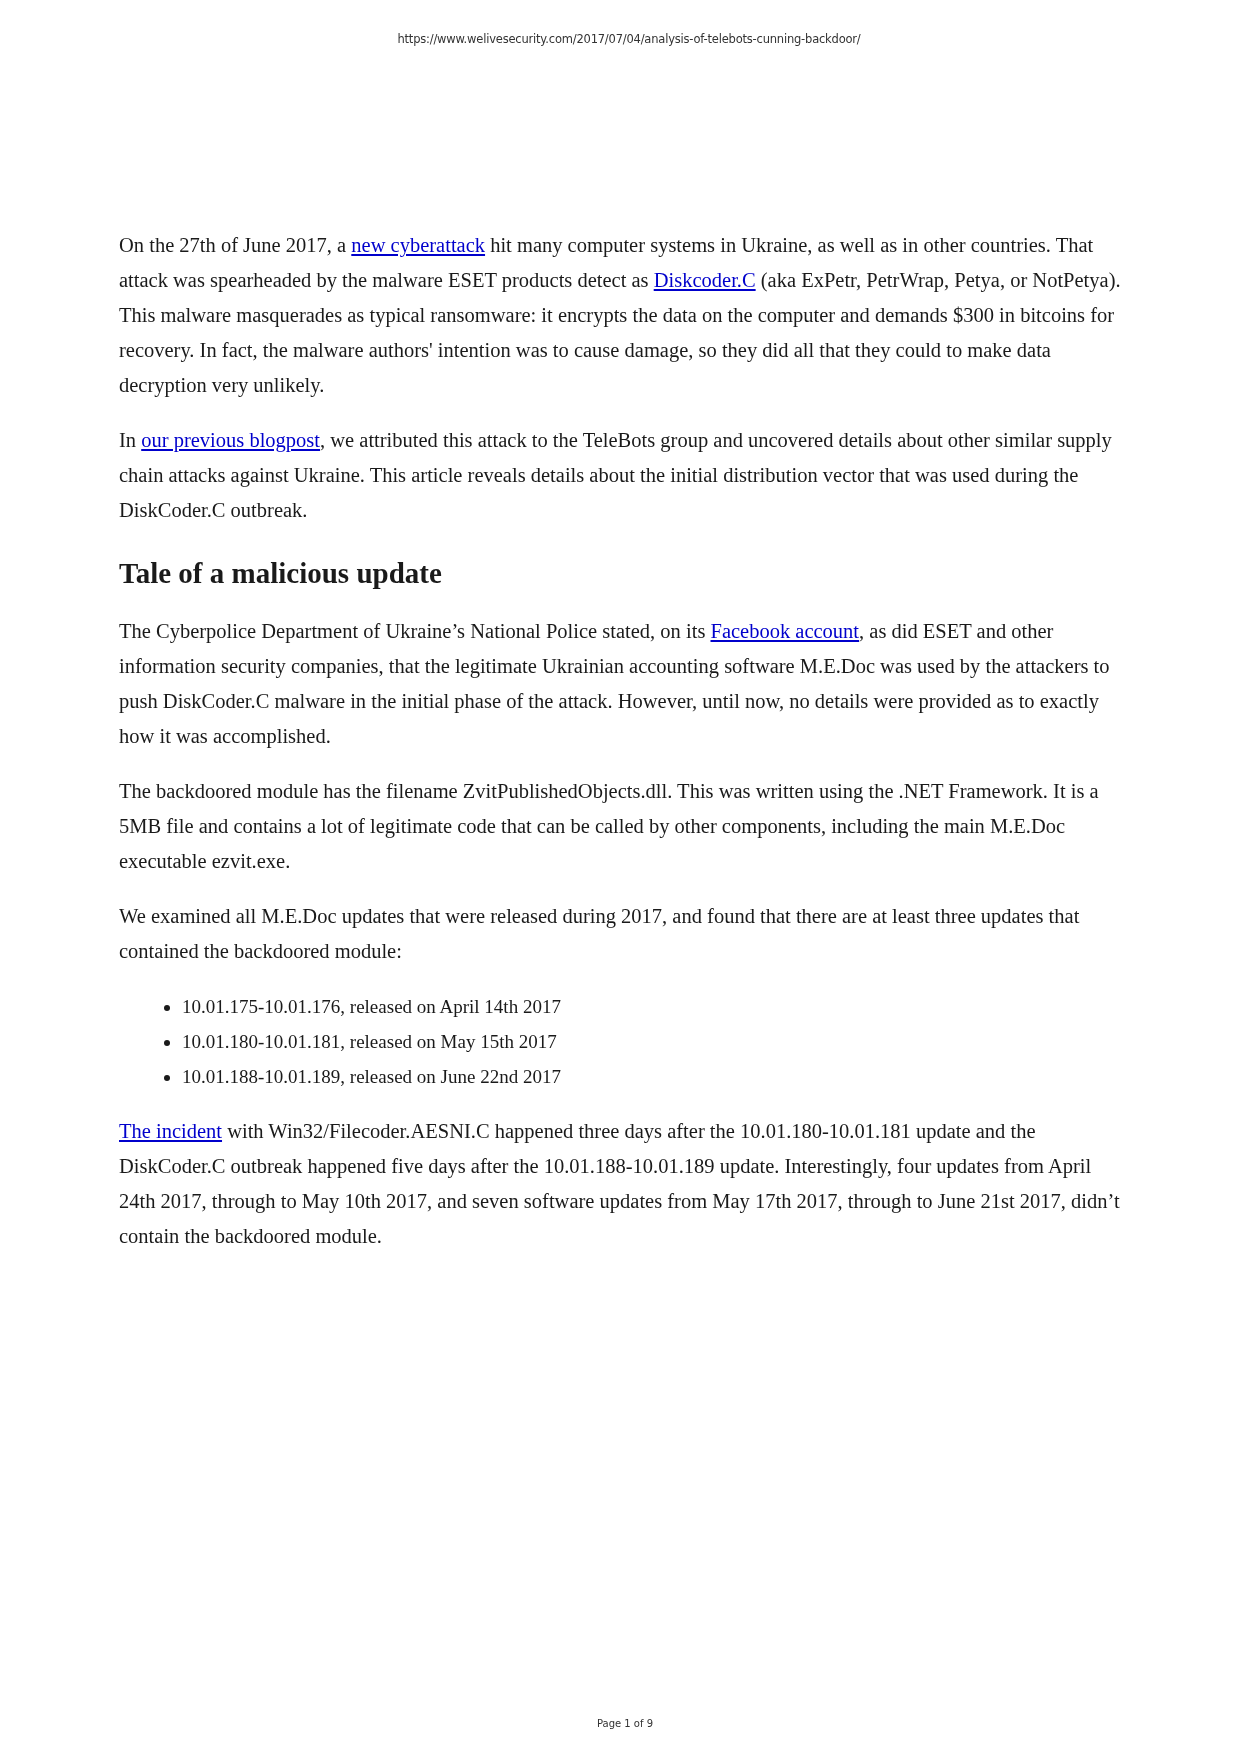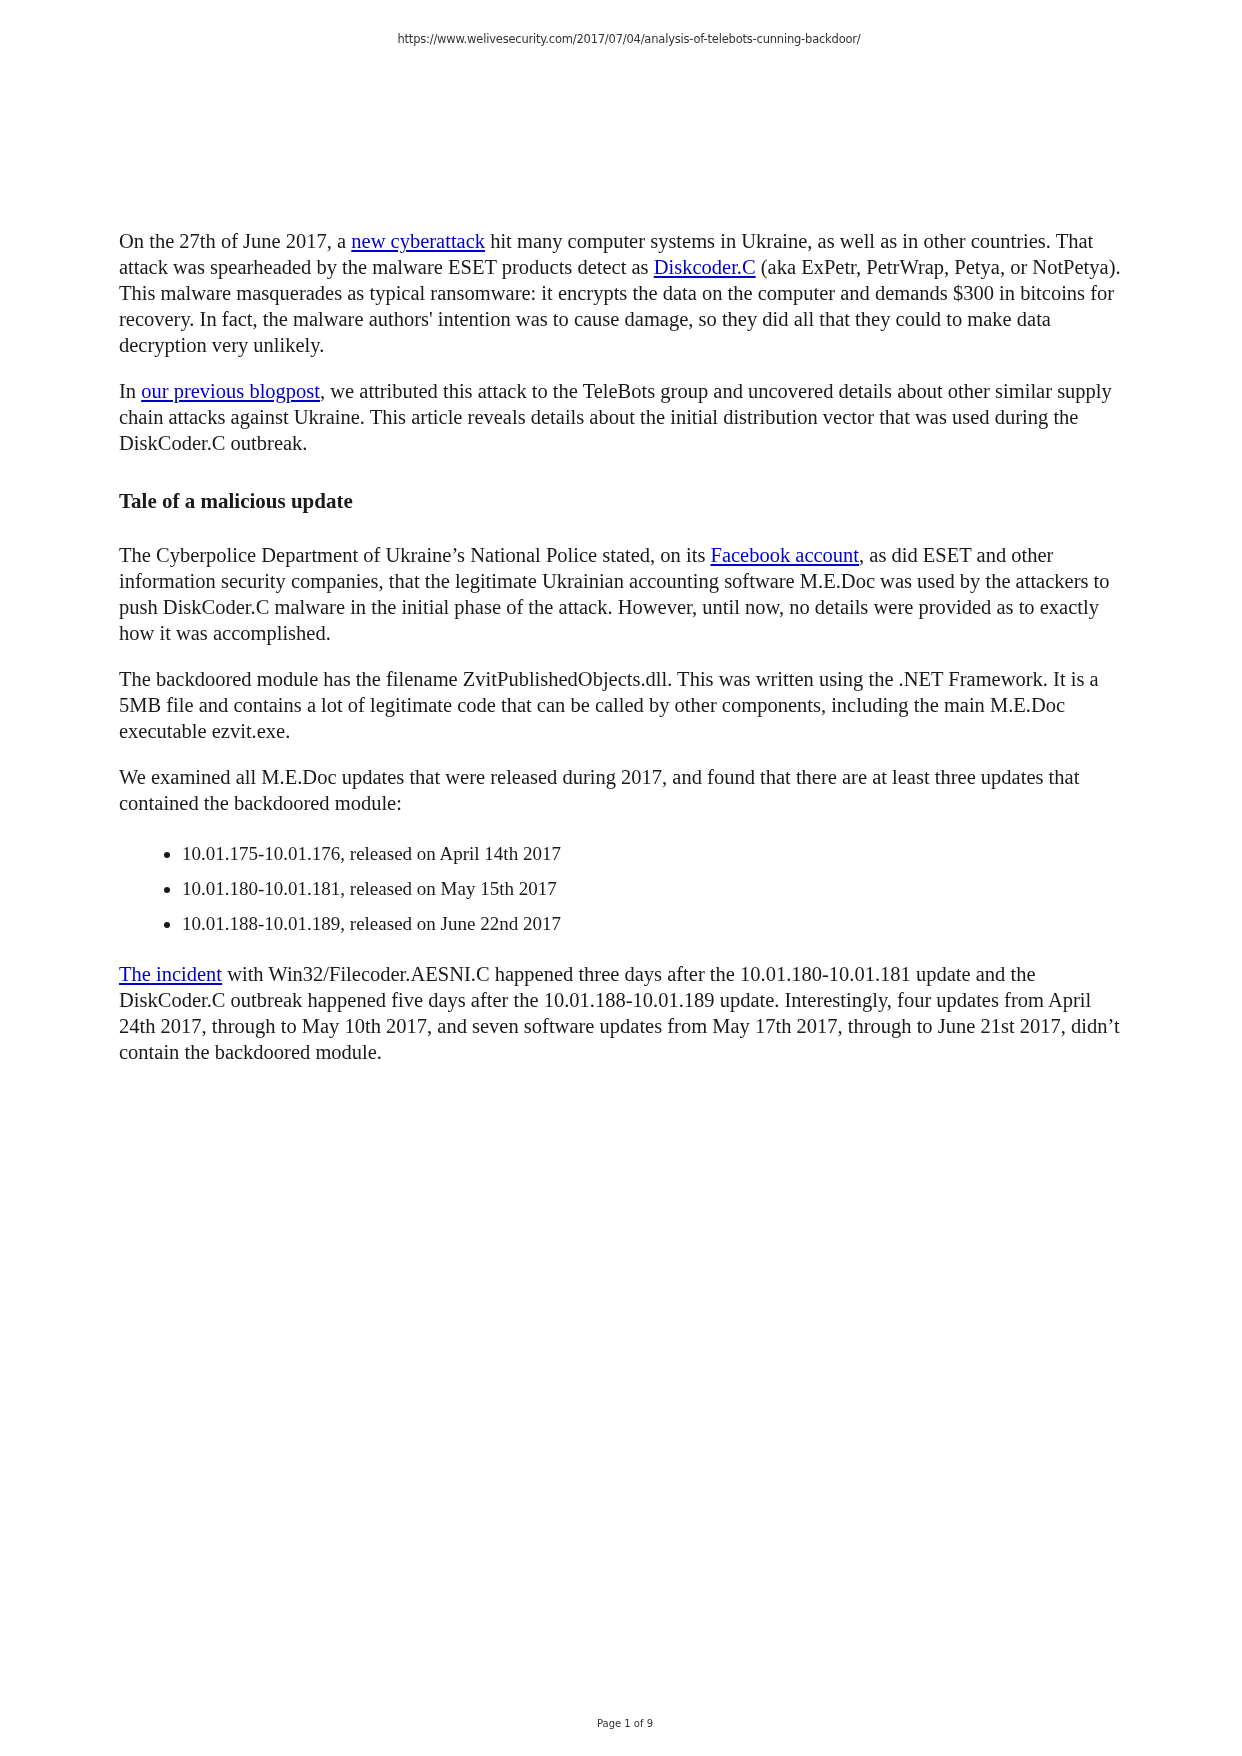--- a/index.html
+++ b/index.html
@@ -15,24 +15,24 @@
     .content {
       position: absolute; top: 210px; left: 119px; width: 1010px;
       font-family: "Liberation Serif", serif; color: #1a1a1a;
     }
     h1 {
       font-family: "Liberation Serif", serif; font-weight: bold; font-size: 35px;
       margin: 0; line-height: 42px; color: #1a1a1a;
     }
     .byline { font-size: 20.5px; color: #4a4a4a; margin-top: 28px; line-height: 26px; }
     .archived { font-size: 18.5px; color: #777777; margin-top: 23px; line-height: 24px; }
-    p { font-size: 20.5px; line-height: 26px; margin: 20px 0 0 0; }
+    p { font-size: 20.5px; line-height: 35px; margin: 20px 0 0 0; }
     p.first { margin-top: 18px; }
     h2 {
-      font-family: "Liberation Serif", serif; font-weight: bold; font-size: 21px;
+      font-family: "Liberation Serif", serif; font-weight: bold; font-size: 29px;
       margin: 28px 0 0 0; line-height: 34px; color: #1a1a1a;
     }
     h2 + p { margin-top: 24px; }
     a { color: #0000cc; text-decoration: underline; }
     ul { margin: 20px 0 0 0; padding-left: 63px; font-size: 19px; line-height: 35px; }
     li { padding-left: 0; }
   </style>
 </head>
 <body>
 

